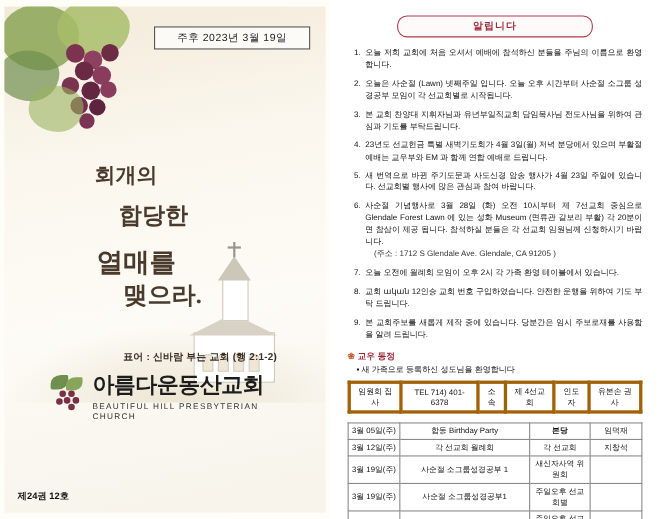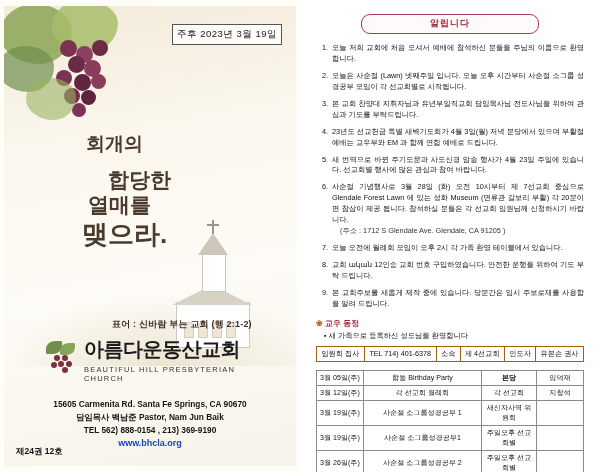--- a/index.html
+++ b/index.html
@@ -131,41 +131,41 @@
     bottom: 100px;
     width: 292px;
     height: 70px;
     background: radial-gradient(ellipse at 55% 100%, #ece5d2 0%, rgba(236,229,210,0) 70%);
   }
   .cover-date-box {
     position: absolute;
     right: 14px;
     top: 18px;
     border: 1px solid #555;
-    padding: 3px 4px;
+    padding: 3px 20px;
     font-size: 9.5px;
     color: #222;
     background: rgba(255,255,255,.7);
     letter-spacing: .5px;
     white-space: nowrap;
   }
   .calligraphy {
     position: absolute;
     left: 78px;
-    top: 128px;
+    top: 144px;
     width: 150px;
     color: #4a3a2c;
-    font-family: Liberation Sans, sans-serif;
+    font-family: Liberation Serif, serif;
     font-weight: bold;
     line-height: 1.08;
   }
   .cal-l1 { font-size: 19px; margin-left: 4px; }
   .cal-l2 { font-size: 21px; margin-left: 26px; margin-top: 14px; }
-  .cal-l3 { font-size: 21px; margin-left: 6px; margin-top: 3px; }
-  .cal-l4 { font-size: 26px; margin-top: 3px; }
+  .cal-l3 { font-size: 24px; margin-left: 6px; margin-top: 20px; }
+  .cal-l4 { font-size: 22px; margin-left: 30px; margin-top: 3px; }
   .verse {
     position: absolute;
     left: 108px;
     top: 312px;
     font-size: 9px;
     color: #3b2f25;
     font-weight: bold;
     letter-spacing: .2px;
   }
   .logo-row {
@@ -291,21 +291,21 @@
     font-size: 7.3px;
     color: #111;
   }
   .officer-table {
     margin: 5px 16px 0 16px;
     width: calc(100% - 32px);
     border-collapse: collapse;
     font-size: 7.2px;
   }
   .officer-table td {
-    border: 1px solid #a16207;
+    border: 3px solid #a16207;
     padding: 2px 4px;
     text-align: center;
     color: #111;
   }
   .sched {
     margin: 8px 16px 0 16px;
     width: calc(100% - 32px);
     border-collapse: collapse;
     font-size: 7.1px;
   }
@@ -384,26 +384,20 @@
           <div class="lm-grape" style="left:22px;top:20px;"></div>
           <div class="lm-grape" style="left:18px;top:26px;"></div>
           <div class="lm-grape" style="left:7px;top:21px;"></div>
         </div>
         <div>
           <div class="church-name">아름다운동산교회</div>
           <div class="church-name-en">BEAUTIFUL HILL PRESBYTERIAN CHURCH</div>
         </div>
       </div>
 
-      <div class="addr-block">
-        <div>15605 Carmenita Rd. Santa Fe Springs, CA 90670</div>
-        <div>담임목사 백남준 Pastor, Nam Jun Baik</div>
-        <div>TEL 562) 888-0154 , 213) 369-9190</div>
-        <div class="url">www.bhcla.org</div>
-      </div>
 
       <div class="vol">제24권 12호</div>
     </div>
   </div>
 
   <div class="right">
 
     <div class="section-title">
       <span>알립니다</span>
     </div>

